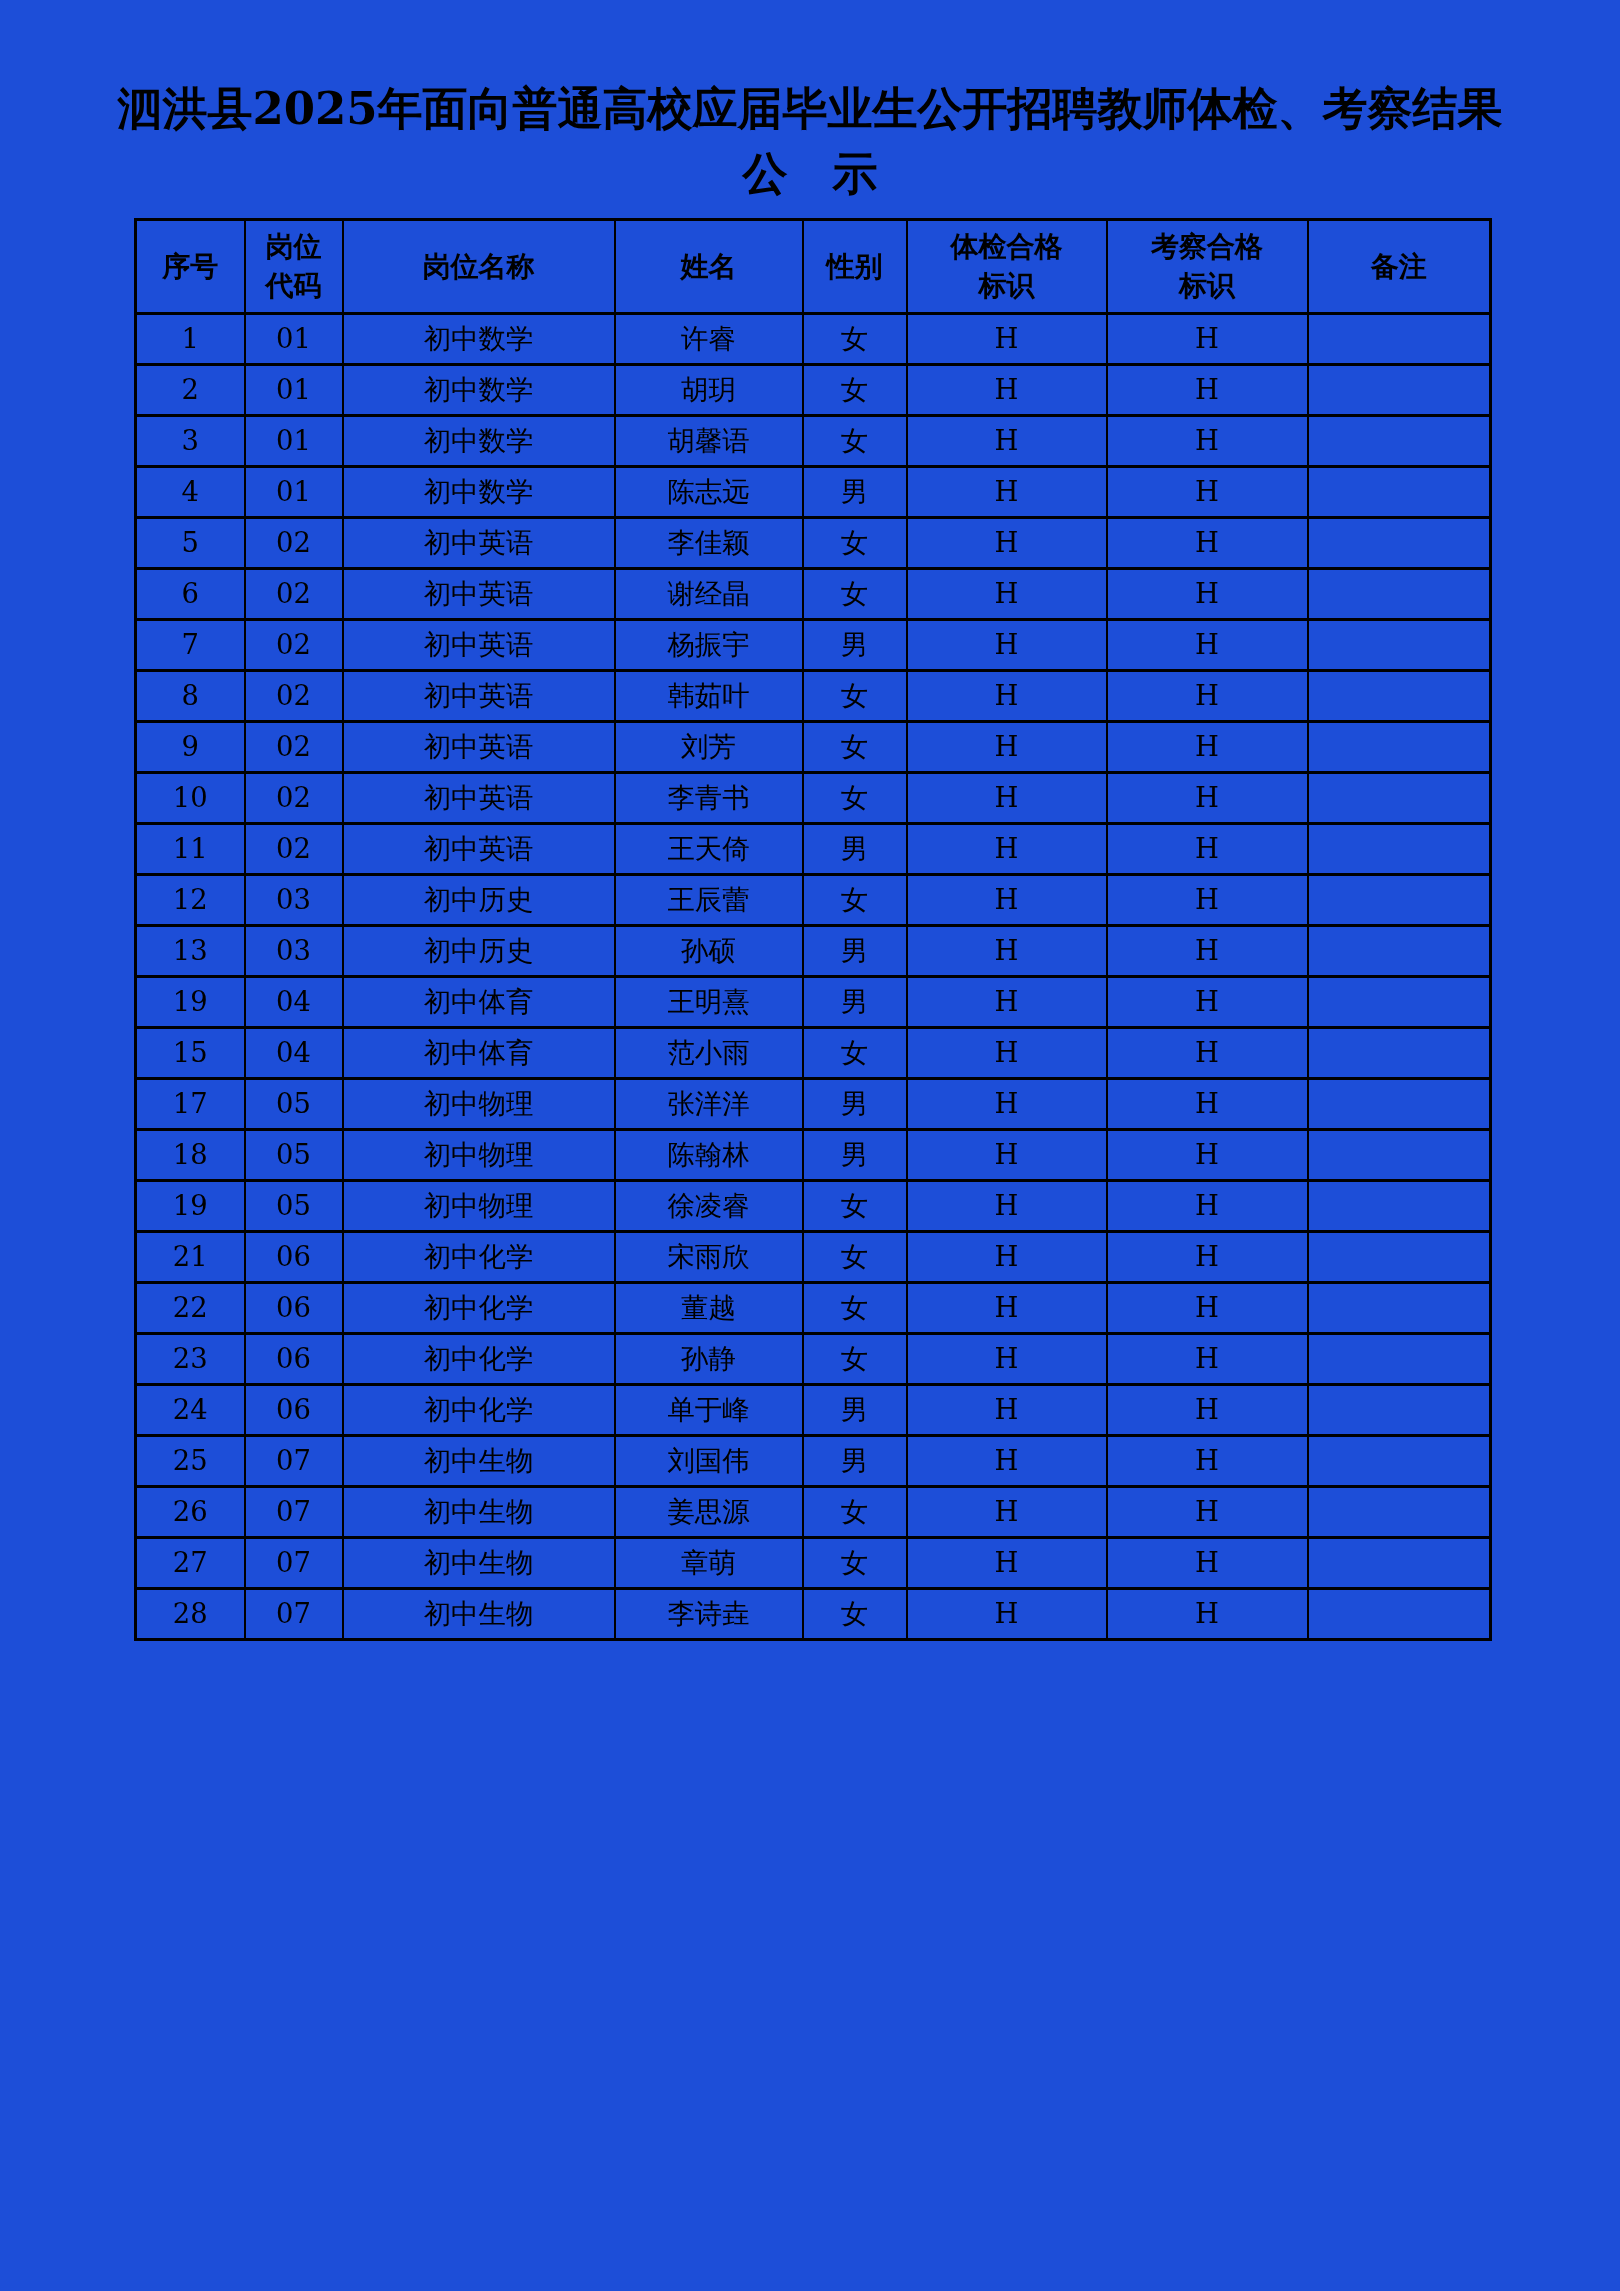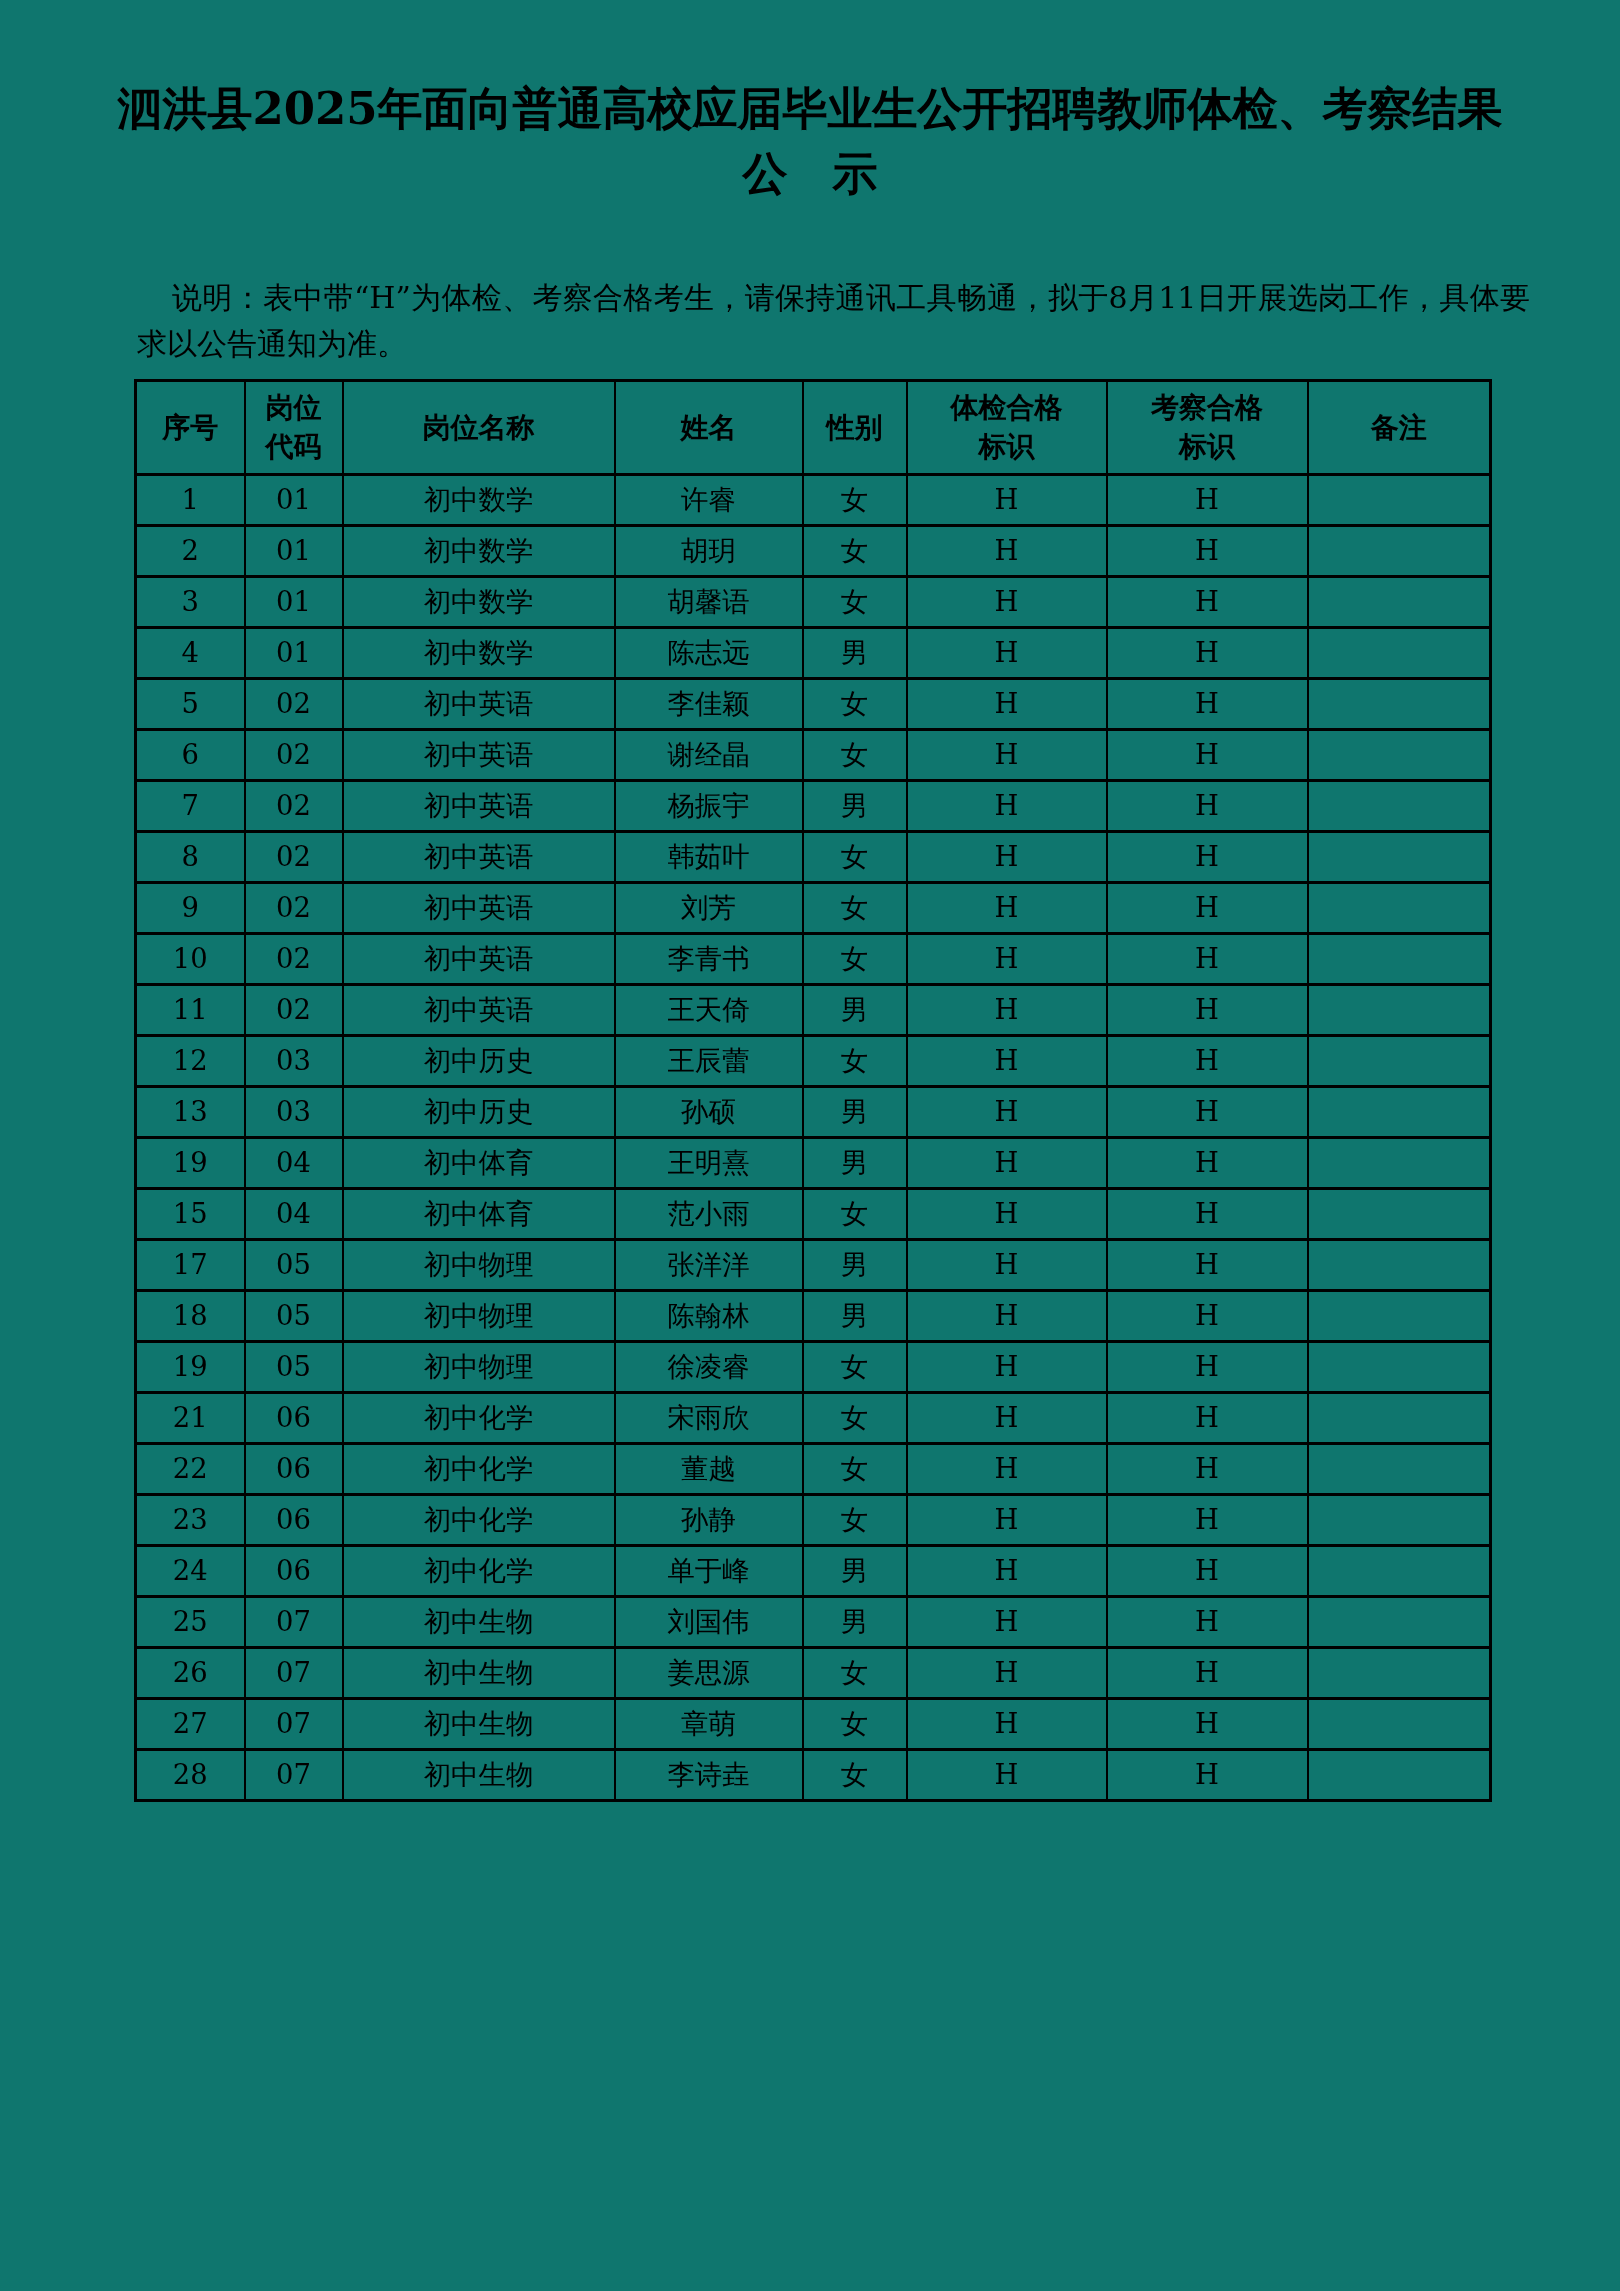--- a/index.html
+++ b/index.html
@@ -5,21 +5,21 @@
   * { margin:0; padding:0; box-sizing:border-box; }
   html,body { background:#ffffff; }
   body {
     width:1620px; height:2292px;
     font-family:"DejaVu Serif","Liberation Serif",serif;
     color:#000;
   }
   .page {
     position:relative;
     width:1620px; height:2292px;
-    background:#0f766e;
+    background:#1d4ed8;
     overflow:hidden;
   }
   .title {
     padding-top:76px;
     text-align:center;
     font-family:"DejaVu Serif","Liberation Serif",serif;
     font-weight:bold;
     font-size:45px;
     line-height:65px;
   }
@@ -72,21 +72,20 @@
 </head>
 <body>
 
 <div class="page">
 
   <h1 class="title">
     <span class="title-line">泗洪县2025年面向普通高校应届毕业生公开招聘教师体检、考察结果</span>
     <span class="title-line">公　示</span>
   </h1>
 
-  <p class="note">说明：表中带“H”为体检、考察合格考生，请保持通讯工具畅通，拟于8月11日开展选岗工作，具体要求以公告通知为准。</p>
 
 
   <table class="result-table">
     <colgroup>
       <col style="width:109px">
       <col style="width:98px">
       <col style="width:272px">
       <col style="width:188px">
       <col style="width:104px">
       <col style="width:200px">

